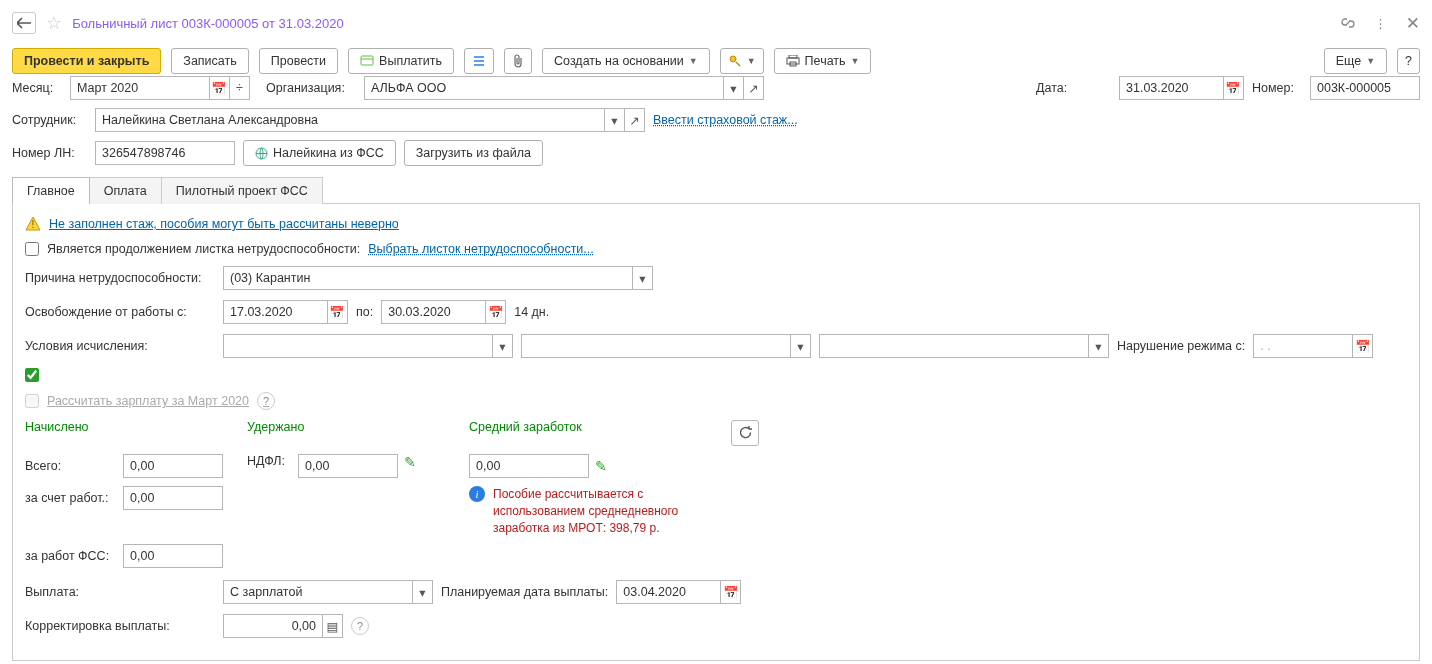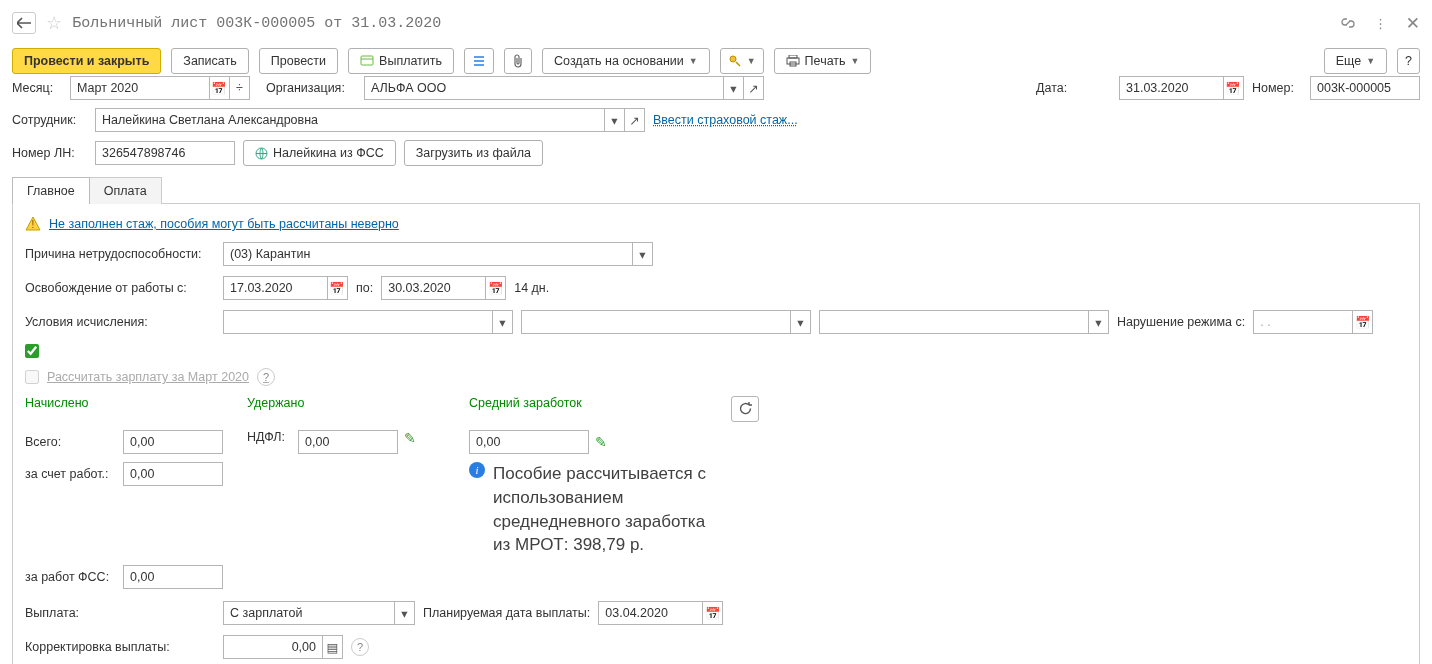--- a/index.html
+++ b/index.html
@@ -18,21 +18,21 @@
     height: 30px;
     margin-bottom: 10px;
   }
   .back-btn {
     width: 24px; height: 22px;
     border: 1px solid #ccc; border-radius: 3px;
     display:flex;align-items:center;justify-content:center;
     cursor:pointer;
   }
   .title-star { color:#ccc; font-size:18px; }
-  .page-title { font-size: 15px; font-weight:400; color:#737373;font-family:Liberation Mono, monospace; }
+  .page-title { font-size: 13px; font-weight:400; color:#8b5cf6; }
   .hdr-right-icons { margin-left:auto; display:flex; gap:18px; align-items:center; color:#888; }
   .hdr-right-icons span { cursor:pointer; }
   .close-x { font-size:17px; }
   .toolbar {
     display:flex; gap:10px; align-items:center; margin-bottom:2px; flex-wrap:wrap;
   }
   .btn {
     border:1px solid #b0b0b0; border-radius:3px;
     background:#fff; padding: 4px 11px;
     height:26px; display:inline-flex; align-items:center; gap:5px;
@@ -66,21 +66,21 @@
   }
   .warn-row { display:flex; align-items:center; gap:8px; margin-bottom:10px;}
   .chk { width:14px; height:14px; vertical-align:middle; accent-color:#2a9d2a;}
   .row { display:flex; align-items:center; gap:8px; margin-bottom:10px;}
   .row .lab { min-width:190px;}
   .green-head { color:#008a00; font-weight:400;}
   .calc-grid { display:grid; grid-template-columns: 210px 210px 250px 60px; gap:8px 12px; align-items:start; margin-bottom:12px;}
   .num-field { width:100px; text-align:right;}
   .pencil { color:#2a9d2a; cursor:pointer; font-size:14px;}
   .info-ico { display:inline-flex; width:16px; height:16px; border-radius:50%; background:#2a7de1; color:#fff; align-items:center; justify-content:center; font-size:11px; font-style:italic; font-family:serif;}
-  .hint-text { color:#404040; font-size:17px; line-height:1.4; max-width:220px;}
+  .hint-text { color:#b91c1c; font-size:12px; line-height:1.4; max-width:220px;}
   .small-q { display:inline-flex; width:18px;height:18px;border:1px solid #ccc;border-radius:50%;align-items:center;justify-content:center;color:#888;font-size:11px;cursor:pointer;}
   .disabled { color:#aaa;text-decoration:underline;}
   .refresh-btn { width:28px; height:26px; border:1px solid #b5b5b5; border-radius:3px; display:flex;align-items:center;justify-content:center;cursor:pointer;}
   svg { display:block; }
 </style>
 </head>
 <body>
 
 <div class="hdr-row">
   <div class="back-btn">
@@ -190,30 +190,36 @@
         <path d="M1 6.5h11M6.5 1c2 2 2 9 0 11M6.5 1c-2 2-2 9 0 11" stroke="#3a8" fill="none"></path>
       </svg>
     <span>Налейкина из ФСС</span>
   </div>
   <div class="btn">Загрузить из файла</div>
 </div>
 
 <div class="tabs">
   <div class="tab active">Главное</div>
   <div class="tab">Оплата</div>
+  <div class="tab">Пилотный проект ФСС</div>
 </div>
 <div class="tab-body">
   <div class="warn-row">
     <svg width="16" height="16" viewBox="0 0 16 16">
         <path d="M8 1 L15 14 H1 Z" fill="#ffd040" stroke="#c0a000"></path>
         <text x="8" y="12" text-anchor="middle" font-size="10" fill="#805000">!</text>
       </svg>
     <a class="warn-link">Не заполнен стаж, пособия могут быть рассчитаны неверно</a>
   </div>
 
+  <div class="row">
+    <input type="checkbox" class="chk" style="">
+    <span>Является продолжением листка нетрудоспособности:</span>
+    <a class="link">Выбрать листок нетрудоспособности...</a>
+  </div>
 
   <div class="row">
     <span class="lab">Причина нетрудоспособности:</span>
     <div class="combo-wrapper" style="width:430px">
       <div class="input-inner">(03) Карантин</div>
       <div class="combo-part">▾</div>
     </div>
   </div>
 
   <div class="row">
@@ -300,21 +306,21 @@
       <span style="min-width:92px">за работ ФСС:</span>
       <div class="input num-field">0,00</div>
     </div>
     <div></div>
       <div></div>
       <div></div>
   </div>
 
   <div class="row">
     <span class="lab">Выплата:</span>
-    <div class="combo-wrapper" style="width:192px">
+    <div class="combo-wrapper" style="width:210px">
       <div class="input-inner">С зарплатой</div>
       <div class="combo-part">▾</div>
     </div>
     <span>Планируемая дата выплаты:</span>
     <div class="combo-wrapper" style="width:125px">
       <div class="input-inner">03.04.2020</div>
       <div class="combo-part">📅</div>
     </div>
   </div>
 

